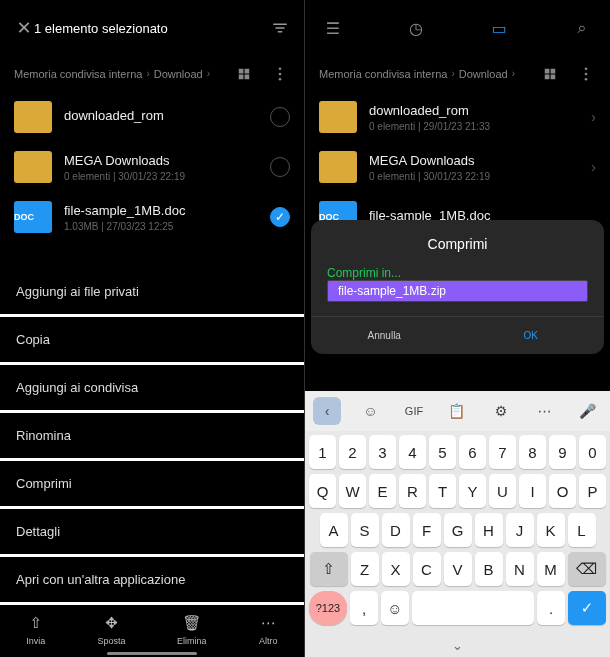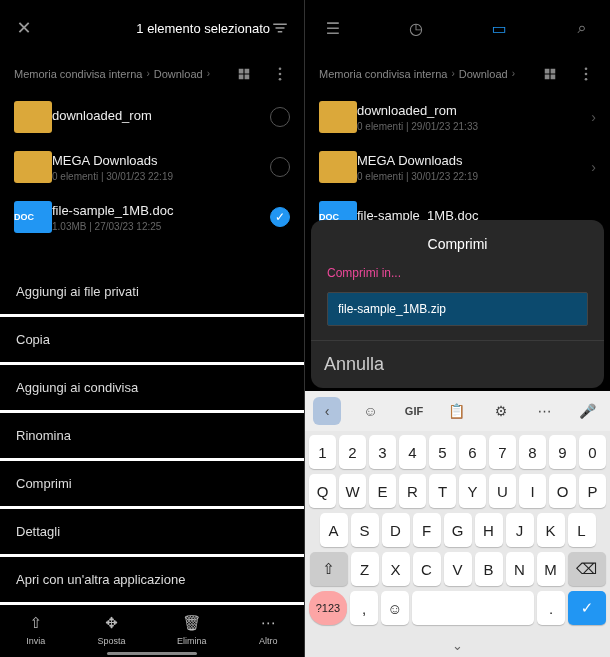--- a/index.html
+++ b/index.html
@@ -1,65 +1,65 @@
 <!DOCTYPE html>
 <html><head>
 <meta charset="utf-8">
 <style>
 *{margin:0;padding:0;box-sizing:border-box;font-family:-apple-system,sans-serif}
 body{background:#fff;width:610px;height:657px;display:flex}
 .screen{width:305px;height:657px;background:#000;color:#ccc;position:relative;overflow:hidden}
 .screen-left{border-right:1px solid #333}
 .top-bar{height:56px;display:flex;align-items:center;padding:0 14px;justify-content:space-between}
-.top-center{flex:1;text-align:right;font-size:13px;color:#fff}
+.top-center{flex:1;text-align:left;font-size:13px;color:#fff}
 .icon{width:20px;height:20px;display:inline-flex;align-items:center;justify-content:center}
 .close-x{font-size:18px;color:#999}
 .breadcrumb-bar{height:36px;display:flex;align-items:center;padding:0 14px;font-size:11px;color:#888;justify-content:space-between}
 .breadcrumb-left{display:flex;align-items:flex-start;gap:4px}
 .chevron{color:#666;font-size:10px}
-.file-row{display:flex;align-items:center;padding:8px 14px;height:50px;}
+.file-row{display:flex;align-items:center;padding:8px 14px;height:50px;gap:12px}
 .folder-icon{width:38px;height:32px;background:#dba83a;border-radius:3px}
 .doc-icon{width:38px;height:32px;background:#2196f3;border-radius:3px;display:flex;align-items:center;font-size:9px;font-weight:bold;color:#fff}
 .file-info{flex:1}
 .file-name{color:#eee;font-size:13px;margin-bottom:3px}
 .file-meta{color:#666;font-size:10px}
 .check-circle{width:20px;height:20px;border:1.5px solid #555;border-radius:50%}
 .check-circle.checked{background:#2196f3;border-color:#2196f3;display:flex;align-items:center;justify-content:center;color:#fff;font-size:12px}
 .menu-list{position:absolute;bottom:52px;left:0;right:0}
 .menu-item{padding:15px 16px;font-size:13px;color:#ddd;border-bottom:3px solid #ffffff}
 .bottom-bar{position:absolute;bottom:0;left:0;right:0;height:52px;display:flex;justify-content:space-around;align-items:center;padding-bottom:4px}
 .bottom-btn{display:flex;flex-direction:column;align-items:center;gap:3px;font-size:9px;color:#bbb}
 .bottom-btn .icon{color:#bbb;font-size:15px}
 .home-indicator{position:absolute;bottom:2px;left:50%;transform:translateX(-50%);width:90px;height:3px;background:#888;border-radius:2px}
 .top-icons{display:flex;gap:22px;align-items:center;width:100%;justify-content:space-between;padding:0 4px}
 .top-icons .icon{color:#888}
 .top-icons .icon.active{color:#2196f3}
 .row-chevron{color:#555;font-size:14px}
 .dialog-overlay{position:absolute;left:6px;right:6px;top:220px;background:#282828;border-radius:12px;padding:16px 0 0}
 .dialog-title{text-align:center;color:#fff;font-size:14px;margin-bottom:14px}
-.dialog-sub{padding:0 16px;font-size:12px;color:#ec4899;margin-bottom:12px}
+.dialog-sub{padding:0 16px;font-size:12px;color:#22c55e;}
 .dialog-input-wrap{padding:0 16px;margin-bottom:14px}
-.dialog-input{width:100%;background:#0c4a6e;border:1px solid #444;padding:9px 10px;color:#fff;font-size:12px;border-radius:2px}
+.dialog-input{width:100%;background:#8b5cf6;border:1px solid #444;padding:3px 10px;color:#fff;font-size:12px;border-radius:2px}
 .dialog-btns{display:flex;border-top:1px solid #3a3a3a}
-.dialog-btn{flex:1;padding:13px;font-size:18px}
+.dialog-btn{flex:1;text-align:center;padding:13px;font-size:10px}
 .dialog-btn.cancel{color:#ccc}
 .dialog-btn.ok{color:#2196f3}
 .keyboard{position:absolute;bottom:0;left:0;right:0;background:#e8e8e8}
 .kb-toolbar{height:40px;display:flex;align-items:center;justify-content:space-between;padding:0 8px;background:#eee}
 .kb-tool{width:28px;height:28px;display:flex;align-items:center;justify-content:center;color:#444;font-size:14px}
 .kb-tool.back{background:#b0c4de;border-radius:6px}
 .kb-rows{padding:4px}
 .kb-row{display:flex;justify-content:center;gap:3px;margin-bottom:5px}
 .key{background:#fff;border-radius:5px;height:34px;min-width:25px;flex:1;max-width:28px;display:flex;align-items:center;justify-content:center;font-size:15px;color:#222;box-shadow:0 1px 1px rgba(0,0,0,.2)}
 .key.space{max-width:none;flex:3}
 .key.enter{background:#2196f3;color:#fff;max-width:38px}
 .key.shift{background:#ccc;max-width:38px}
 .key.sym{background:#fca5a5;max-width:38px;font-size:11px;border-radius:16px}
 .kb-collapse{text-align:center;padding:4px;color:#666;font-size:13px}
-.gif-text{font-size:11px;font-weight:bold}
+.gif-text{font-size:11px;font-weight:normal}
 </style>
 </head>
 <body>
 
 <div class="screen screen-left">
   <div class="top-bar">
     <span class="icon close-x">✕</span>
     <span class="top-center">1 elemento selezionato</span>
     <span class="icon">
         <svg width="18" height="18" viewBox="0 0 24 24">
@@ -211,20 +211,21 @@
   </div>
 
   <div class="dialog-overlay">
     <div class="dialog-title">Comprimi</div>
     <div class="dialog-sub">Comprimi in...</div>
     <div class="dialog-input-wrap">
       <input class="dialog-input" value="file-sample_1MB.zip" style="">
     </div>
     <div class="dialog-btns">
       <div class="dialog-btn cancel">Annulla</div>
+      <div class="dialog-btn ok">OK</div>
     </div>
   </div>
 
   <div class="keyboard">
     <div class="kb-toolbar">
       <span class="kb-tool back">‹</span>
       <span class="kb-tool">☺</span>
       <span class="kb-tool gif-text">GIF</span>
       <span class="kb-tool">📋</span>
       <span class="kb-tool">⚙</span>

